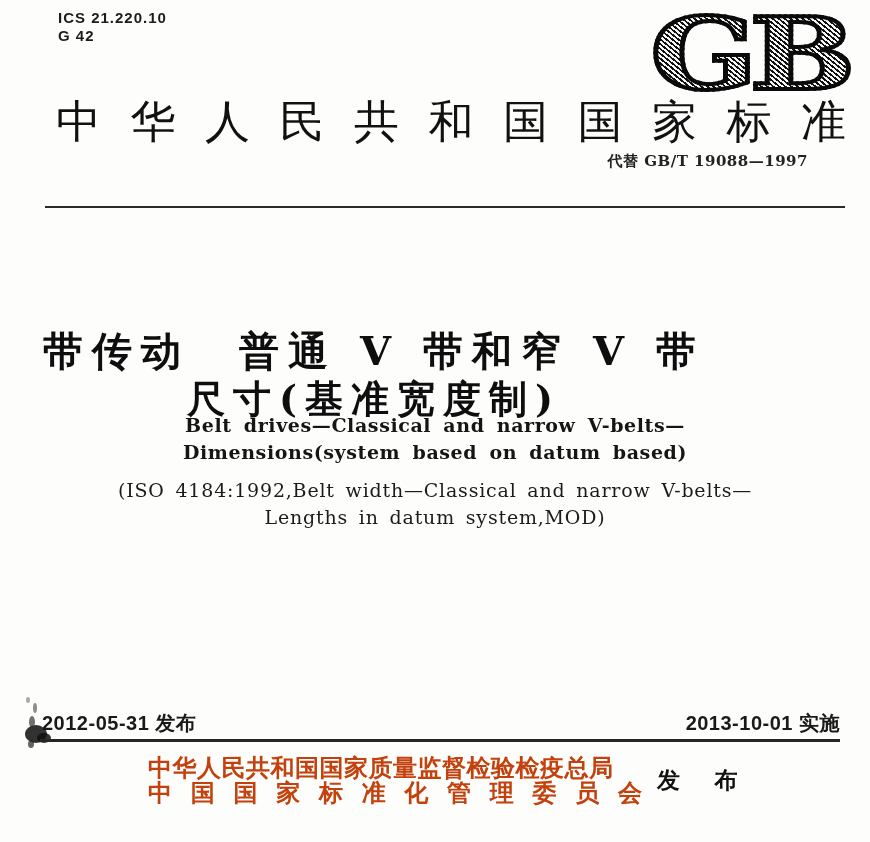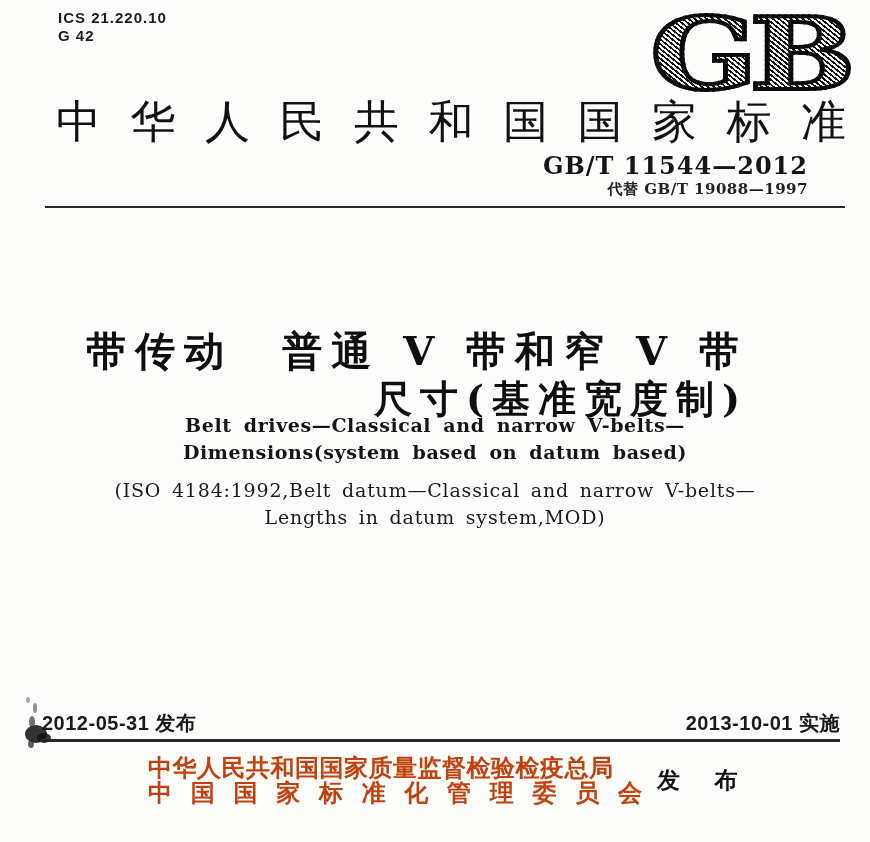--- a/index.html
+++ b/index.html
@@ -91,21 +91,21 @@
     width: 800px;
     height: 2px;
     background: #2a2a2a;
   }
 
   .title-cn {
     position: absolute;
     left: 0;
     top: 328px;
     width: 748px;
-    text-align: right;
+    text-align: center;
     font-family: "DejaVu Serif", serif;
     font-weight: bold;
     color: #0e0e0e;
   }
   .title-cn-line1 {
     font-size: 40px;
     line-height: 46px;
     letter-spacing: 9px;
     white-space: nowrap;
   }
@@ -228,38 +228,37 @@
   <div class="ics-block">
     <div>ICS 21.220.10</div>
     <div>G 42</div>
   </div>
 
   <div class="gb-logo">GB</div>
 
   <div class="header-title">中华人民共和国国家标准</div>
 
   <div class="std-number-block">
-    <div class="std-number">GB/T 11544—2012</div>
     <div class="std-replaces">代替 GB/T 19088—1997</div>
   </div>
 
   <div class="rule-top"></div>
 
   <div class="title-cn">
     <div class="title-cn-line1">带传动　普通 V 带和窄 V 带</div>
     <div class="title-cn-line2">尺寸(基准宽度制)</div>
   </div>
 
   <div class="title-en">
     <div>Belt drives—Classical and narrow V-belts—</div>
     <div>Dimensions(system based on datum based)</div>
   </div>
 
   <div class="iso-ref">
-    <div>(ISO 4184:1992,Belt datum—Classical and narrow V-belts—</div>
+    <div>(ISO 4184:1992,Belt width—Classical and narrow V-belts—</div>
     <div>Lengths in datum system,MOD)</div>
   </div>
 
   <div class="ink-smudge">
     <svg width="42" height="58" viewBox="0 0 42 58">
       <ellipse cx="14" cy="42" rx="11" ry="9" fill="#1c1c1c" opacity="0.9"></ellipse>
       <ellipse cx="22" cy="46" rx="7" ry="5" fill="#111" opacity="0.85"></ellipse>
       <ellipse cx="10" cy="30" rx="3" ry="6" fill="#333" opacity="0.7"></ellipse>
       <ellipse cx="13" cy="16" rx="2" ry="5" fill="#444" opacity="0.6"></ellipse>
       <ellipse cx="9" cy="52" rx="3" ry="4" fill="#222" opacity="0.7"></ellipse>

